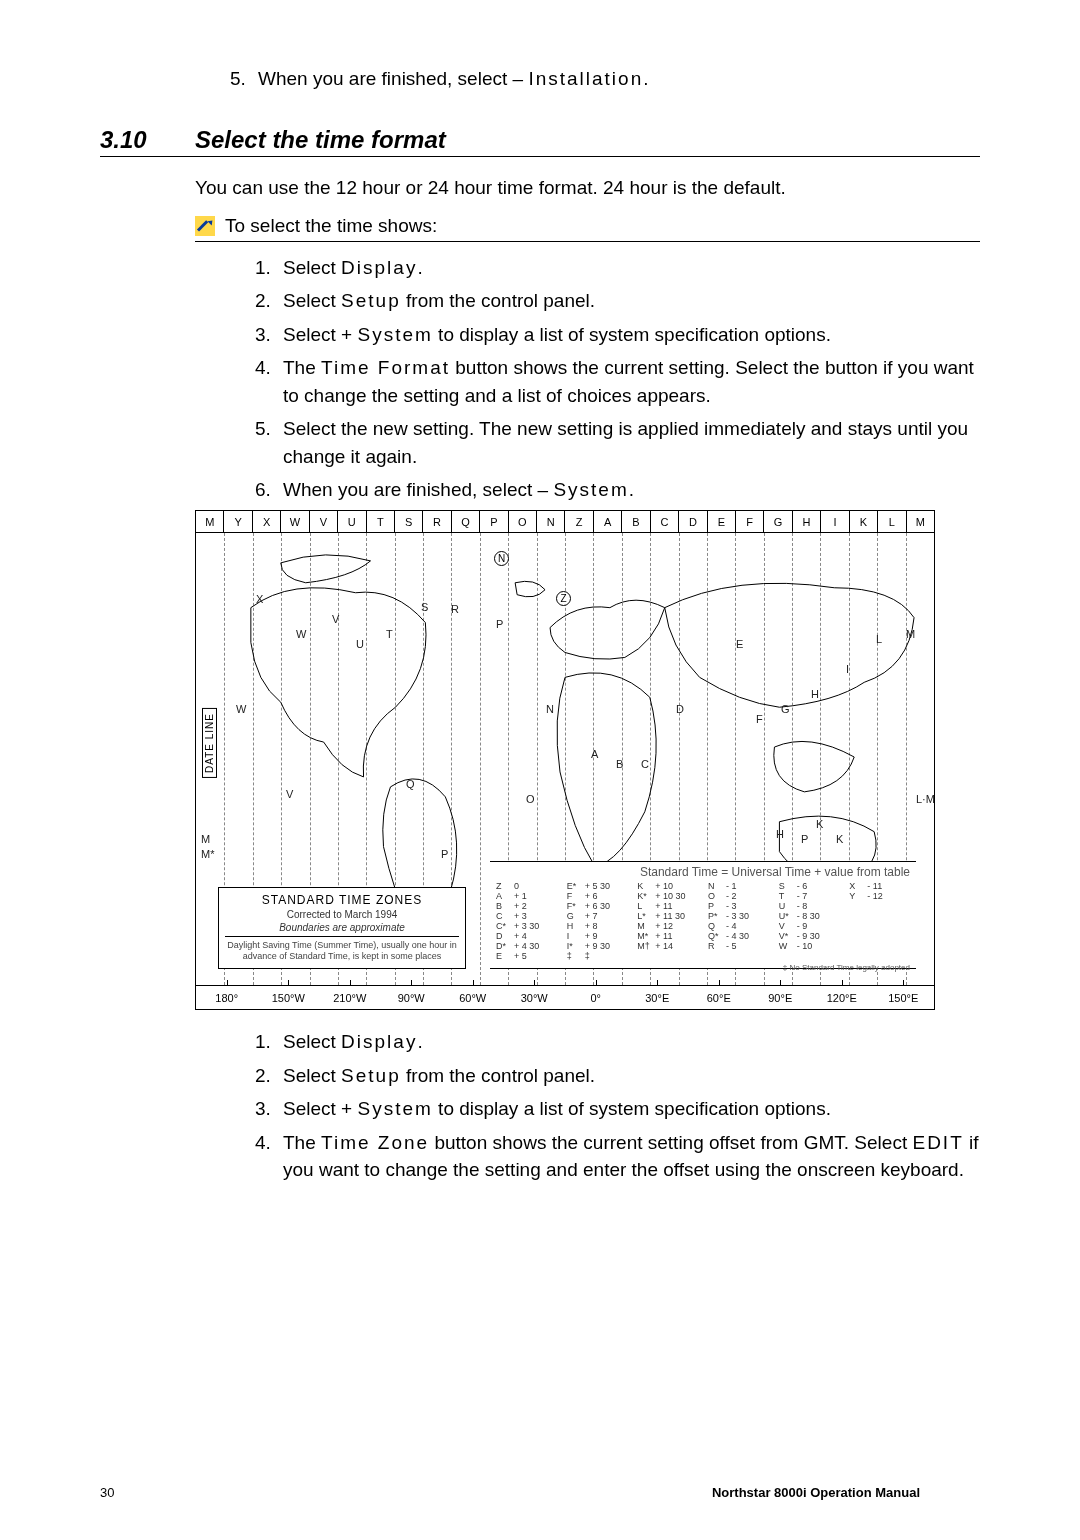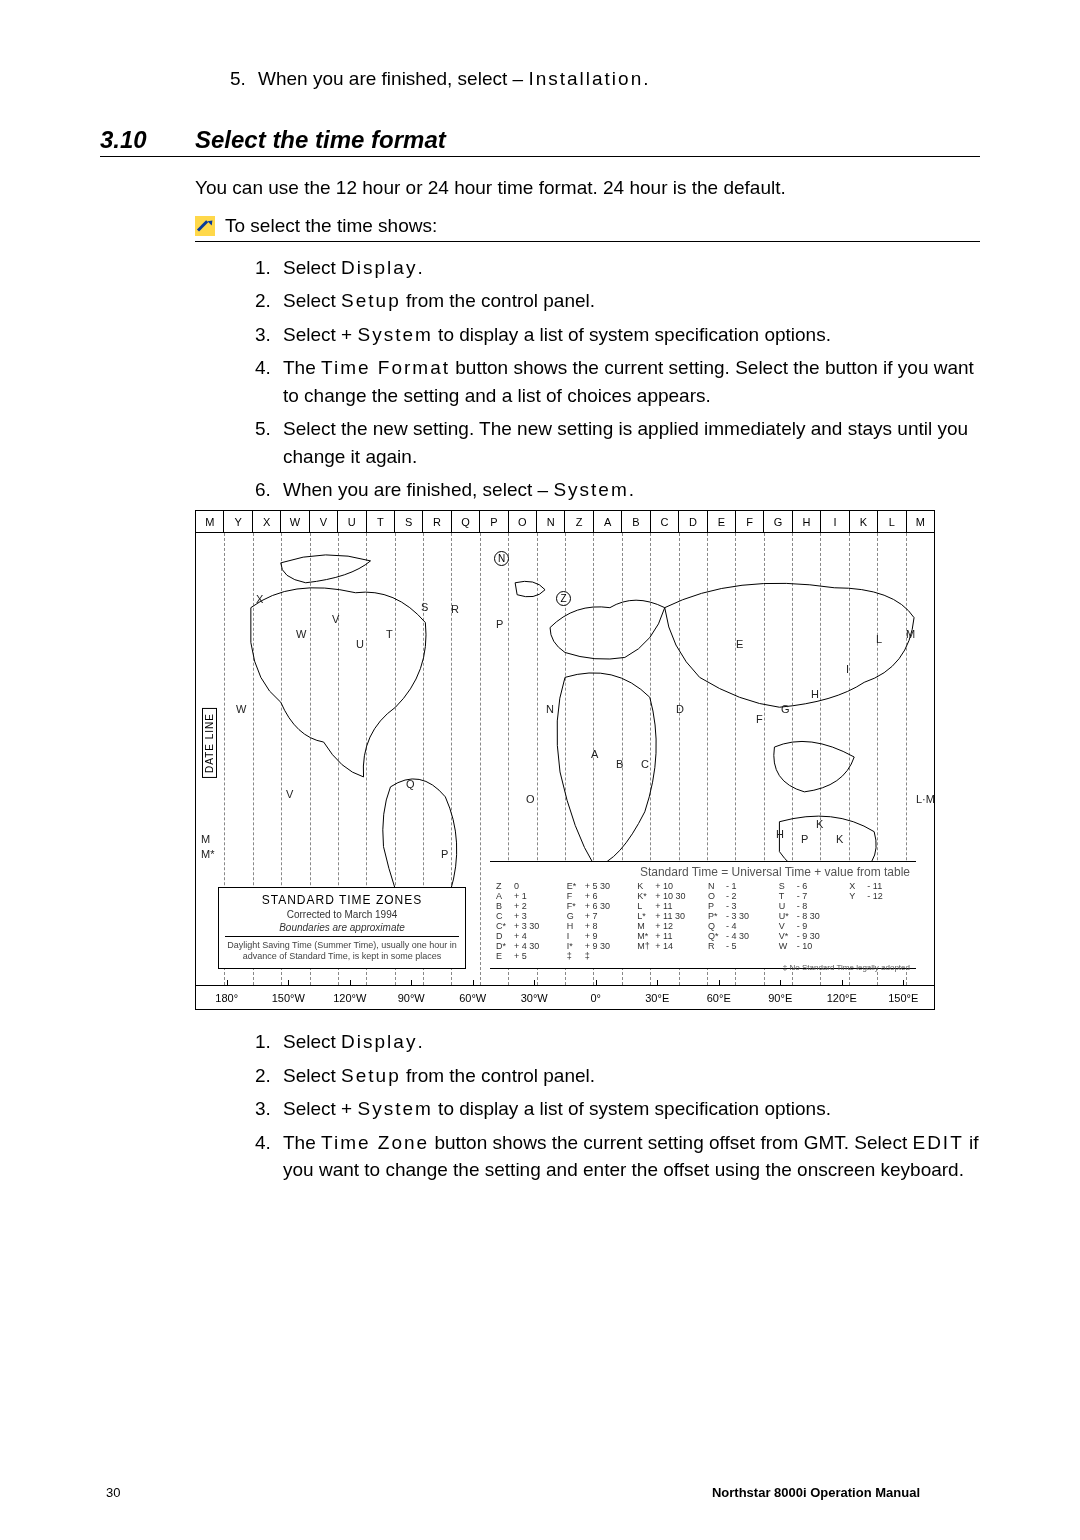--- a/index.html
+++ b/index.html
@@ -166,21 +166,20 @@
     padding:4px 1px;
     background:#fff;
   }
   .zlab { position:absolute; font-size:11px; font-family:Arial,sans-serif; color:#222;}
   .zcirc { position:absolute; width:15px; height:15px; border:1px solid #000; border-radius:50%; background:#fff; font-size:10px; font-family:Arial,sans-serif; display:flex; align-items:center; justify-content:center;}
   .footer {
     position: absolute;
     bottom: 40px; left: 100px; right: 100px;
     display:flex; align-items:center;
     font-size: 13px;
-    margin-left: 6px;
   }
   .footer .pg { width: 60px; }
   .footer .ft { flex:1; text-align:right; font-weight:700; }
 </style>
 </head>
 <body>
 
 <div class="page">
 
   <div class="top-step">
@@ -518,21 +517,21 @@
                 <span>- 12</span>
               </div>
             </div>
           </div>
         <div class="note">‡ No Standard Time legally adopted</div>
       </div>
 
       <div class="fig-bottom" id="figbot">
           <div class="bcell">180°</div>
           <div class="bcell">150°W</div>
-          <div class="bcell">120°W</div>
+          <div class="bcell">210°W</div>
           <div class="bcell">90°W</div>
           <div class="bcell">60°W</div>
           <div class="bcell">30°W</div>
           <div class="bcell">0°</div>
           <div class="bcell">30°E</div>
           <div class="bcell">60°E</div>
           <div class="bcell">90°E</div>
           <div class="bcell">120°E</div>
           <div class="bcell">150°E</div>
         </div>

